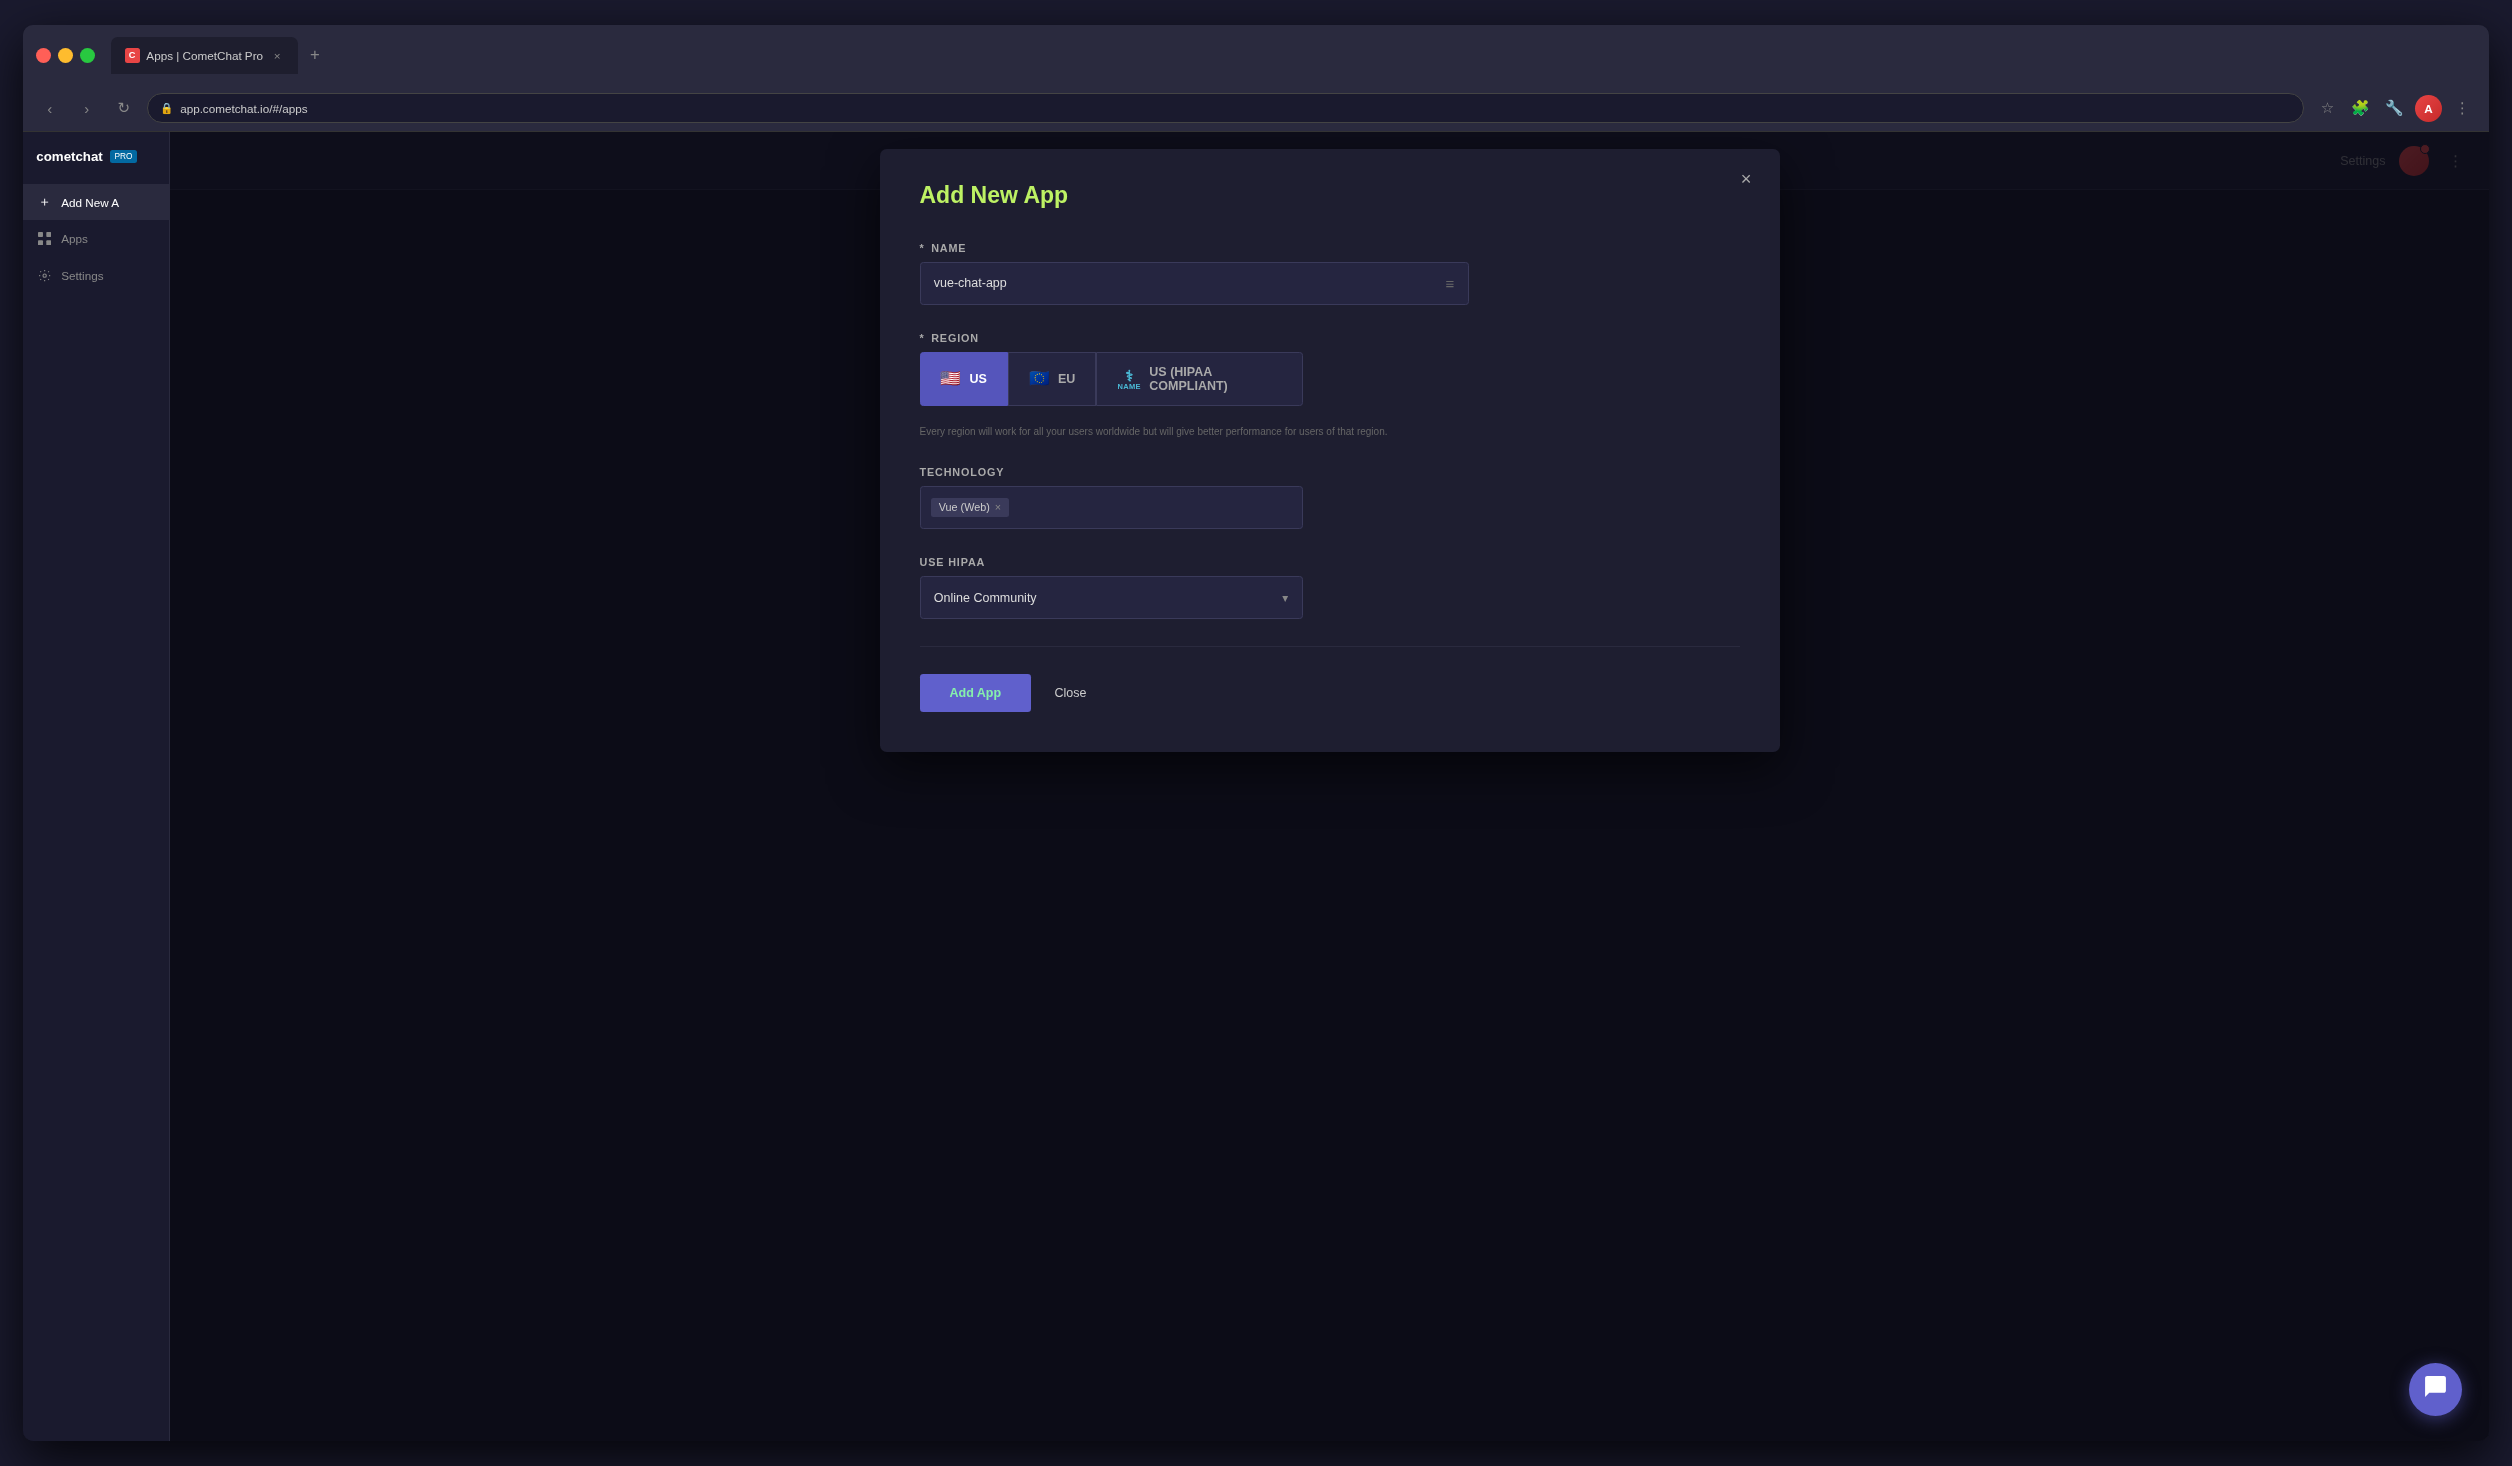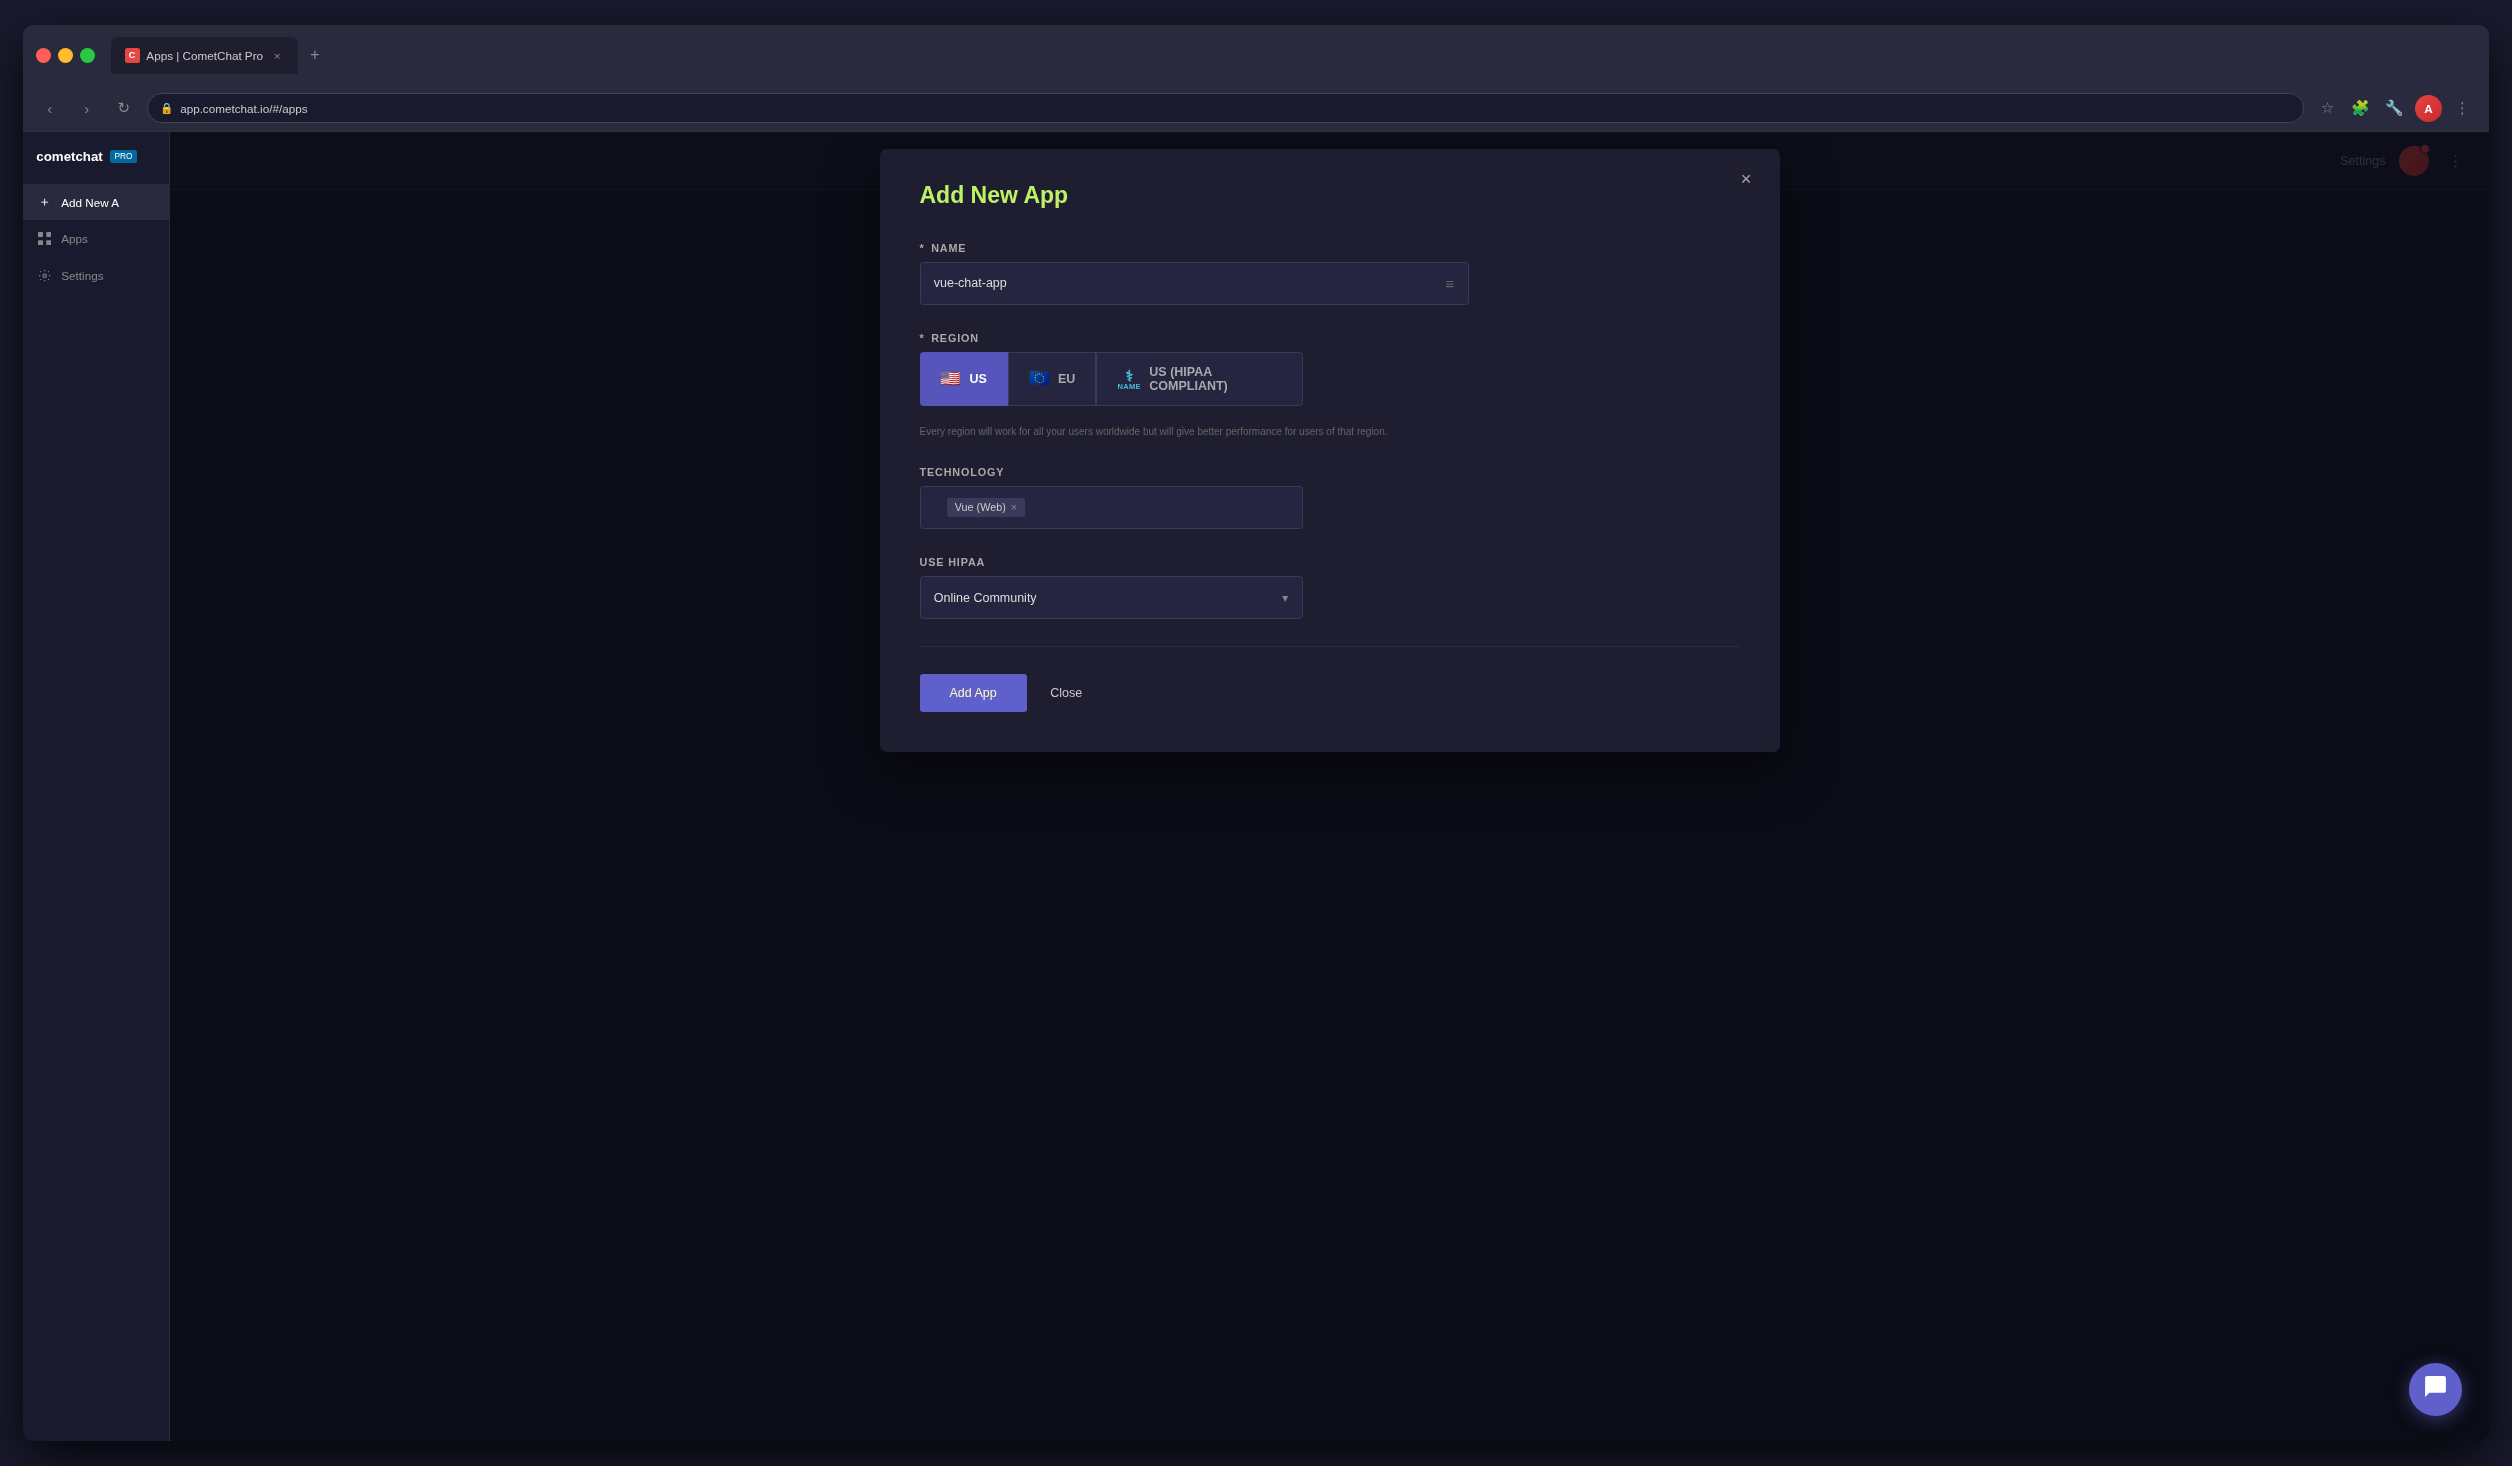--- a/index.html
+++ b/index.html
@@ -455,21 +455,20 @@
 
     .tech-tag {
       background: #3a3a5a;
       border-radius: 2.5px;
       padding: 3.3px 8.3px;
       color: #ccc;
       font-size: 10.8px;
       display: flex;
       align-items: center;
       gap: 5px;
-      margin-left: 16px;
     }
 
     .tech-tag-close {
       color: #888;
       font-size: 10.8px;
       cursor: pointer;
     }
 
     
     .usecase-select {
@@ -501,26 +500,26 @@
 
     
     .modal-footer {
       display: flex;
       align-items: center;
       gap: 16.7px;
     }
 
     .btn-primary {
       background: #6060cc;
-      color: #fef9c3;
+      color: #86efac;
       border: none;
       border-radius: 3.3px;
       padding: 11.7px 30px;
       font-size: 12.5px;
-      font-weight: 400;
+      font-weight: 700;
       cursor: pointer;
     }
 
     .btn-secondary {
       background: transparent;
       color: #ccc;
       border: none;
       font-size: 12.5px;
       cursor: pointer;
       padding: 11.7px 6.7px;

